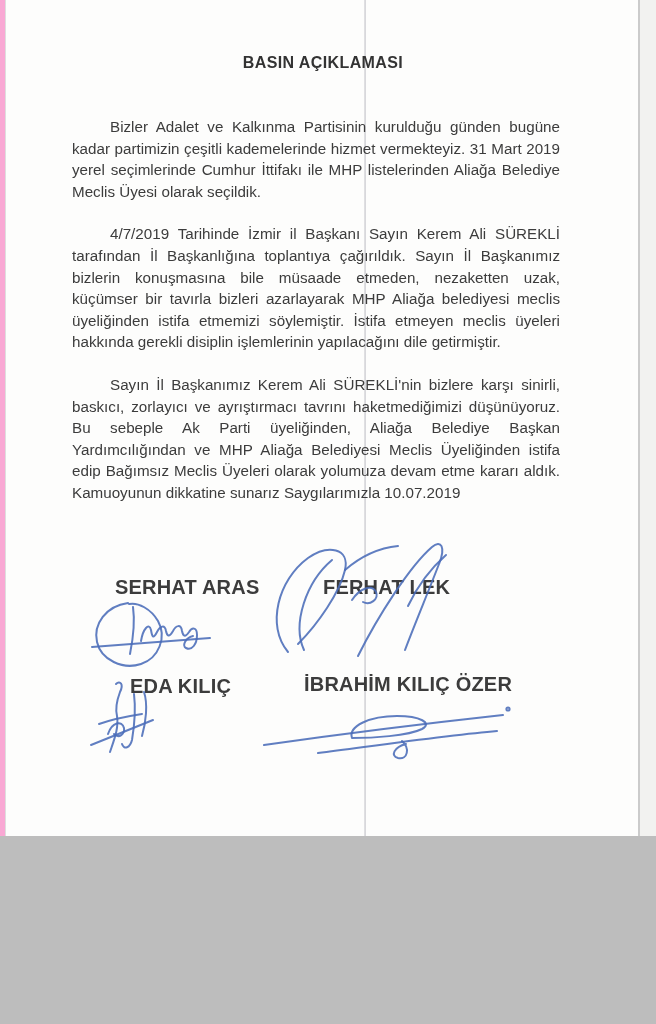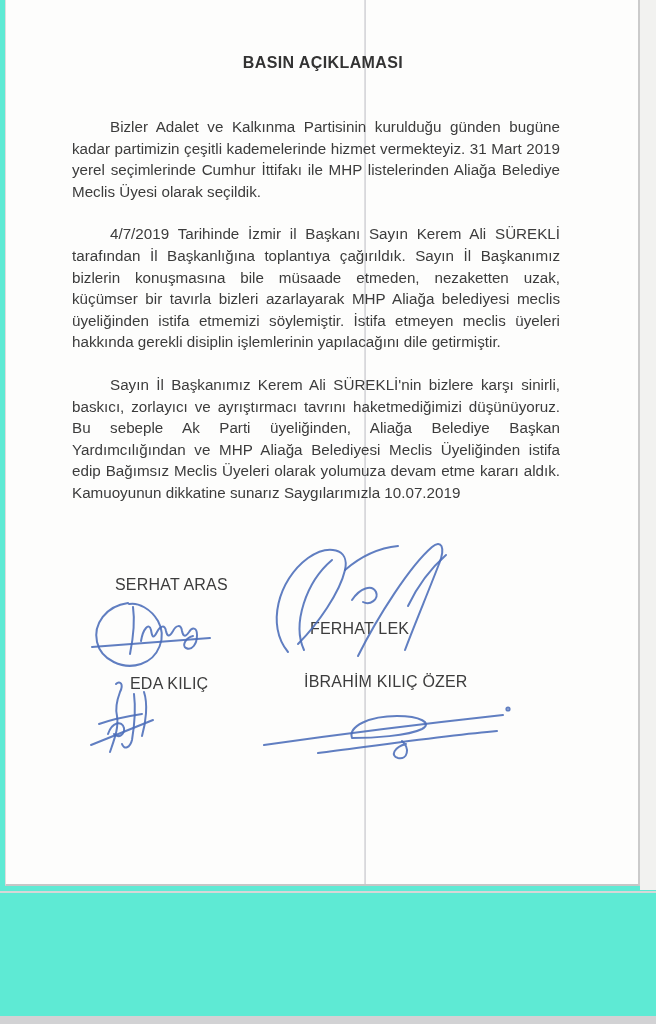--- a/index.html
+++ b/index.html
@@ -1,18 +1,18 @@
 <!DOCTYPE html>
 <html lang="tr"><head>
 <meta charset="utf-8">
 <style>
   html,body{margin:0;padding:0;background:#bdbdbd;}
   .stage{
-    position:relative;width:656px;height:1024px;overflow:hidden;
-    background:#5eead4;
+    position:relative;width:656px;height:836px;overflow:hidden;
+    background:#f9a8d4;
     font-family:"Liberation Sans",sans-serif;
   }
   .paper{
     position:absolute;left:5px;top:0;width:632px;height:884px;
     background:#fdfdfc;
     border-left:1px solid #dedede;
     border-right:2px solid #cbcbcb;
     border-bottom:2px solid #c6c6c6;
   }
   .side-strip{
@@ -37,22 +37,23 @@
     letter-spacing:.4px;color:#333333;margin:0;
   }
   .body-text{
     position:absolute;left:72px;top:116px;width:503px;
     color:#3c3c3c;font-size:15.2px;line-height:21.6px;
   }
   .body-text p{
     margin:0 15px 21px 0;text-align:justify;text-indent:38px;
   }
   .sig-name{
-    position:absolute;color:#3c3c3c;font-size:16px;letter-spacing:.2px;
+    position:absolute;color:#3c3c3c;font-size:20px;letter-spacing:.2px;
     white-space:nowrap;
+    font-weight:bold;
   }
   .sig-svg{position:absolute;pointer-events:none;}
   .sig-svg path,.sig-svg circle{
     fill:none;stroke:#4a6cb8;stroke-width:2;
     stroke-linecap:round;stroke-linejoin:round;opacity:.88;
   }
 </style>
 </head>
 <body>
 
@@ -68,21 +69,21 @@
 
   <h1 class="doc-title">BASIN AÇIKLAMASI</h1>
 
   <div class="body-text">
     <p>Bizler Adalet ve Kalkınma Partisinin kurulduğu günden bugüne kadar partimizin çeşitli kademelerinde hizmet vermekteyiz. 31 Mart 2019 yerel seçimlerinde Cumhur İttifakı ile MHP listelerinden Aliağa Belediye Meclis Üyesi olarak seçildik.</p>
     <p>4/7/2019 Tarihinde İzmir il Başkanı Sayın Kerem Ali SÜREKLİ tarafından İl Başkanlığına toplantıya çağırıldık. Sayın İl Başkanımız bizlerin konuşmasına bile müsaade etmeden, nezaketten uzak, küçümser bir tavırla bizleri azarlayarak MHP Aliağa belediyesi meclis üyeliğinden istifa etmemizi söylemiştir. İstifa etmeyen meclis üyeleri hakkında gerekli disiplin işlemlerinin yapılacağını dile getirmiştir.</p>
     <p>Sayın İl Başkanımız Kerem Ali SÜREKLİ'nin bizlere karşı sinirli, baskıcı, zorlayıcı ve ayrıştırmacı tavrını haketmediğimizi düşünüyoruz. Bu sebeple Ak Parti üyeliğinden, Aliağa Belediye Başkan Yardımcılığından ve MHP Aliağa Belediyesi Meclis Üyeliğinden istifa edip Bağımsız Meclis Üyeleri olarak yolumuza devam etme kararı aldık. Kamuoyunun dikkatine sunarız Saygılarımızla 10.07.2019</p>
   </div>
 
   <div class="sig-name" style="left:115px;top:576px;">SERHAT ARAS</div>
-  <div class="sig-name" style="left:310px;top:576px;margin-top:44px;">FERHAT LEK</div>
+  <div class="sig-name" style="left:323px;top:576px;">FERHAT LEK</div>
   <div class="sig-name" style="left:130px;top:675px;">EDA KILIÇ</div>
   <div class="sig-name" style="left:304px;top:673px;">İBRAHİM KILIÇ ÖZER</div>
 
   <svg class="sig-svg" style="left:88px;top:590px;" width="150" height="85" viewBox="0 0 150 85">
     <path d="M40,13 C18,16 5,34 9,52 C13,70 35,80 53,74 C71,68 79,47 70,31 C63,19 50,12 41,14"></path>
     <path d="M45,17 C47,31 45,49 42,64"></path>
     <path d="M53,51 C55,39 61,32 63,40 C64,46 65,50 69,42 C72,36 77,34 78,41 C79,46 81,48 85,41 C88,35 93,34 94,41 C95,46 97,48 101,42 C104,37 109,37 109,45 C109,54 104,61 98,58 C94,56 97,48 105,46"></path>
     <path d="M4,57 L122,48"></path>
   </svg>
 

